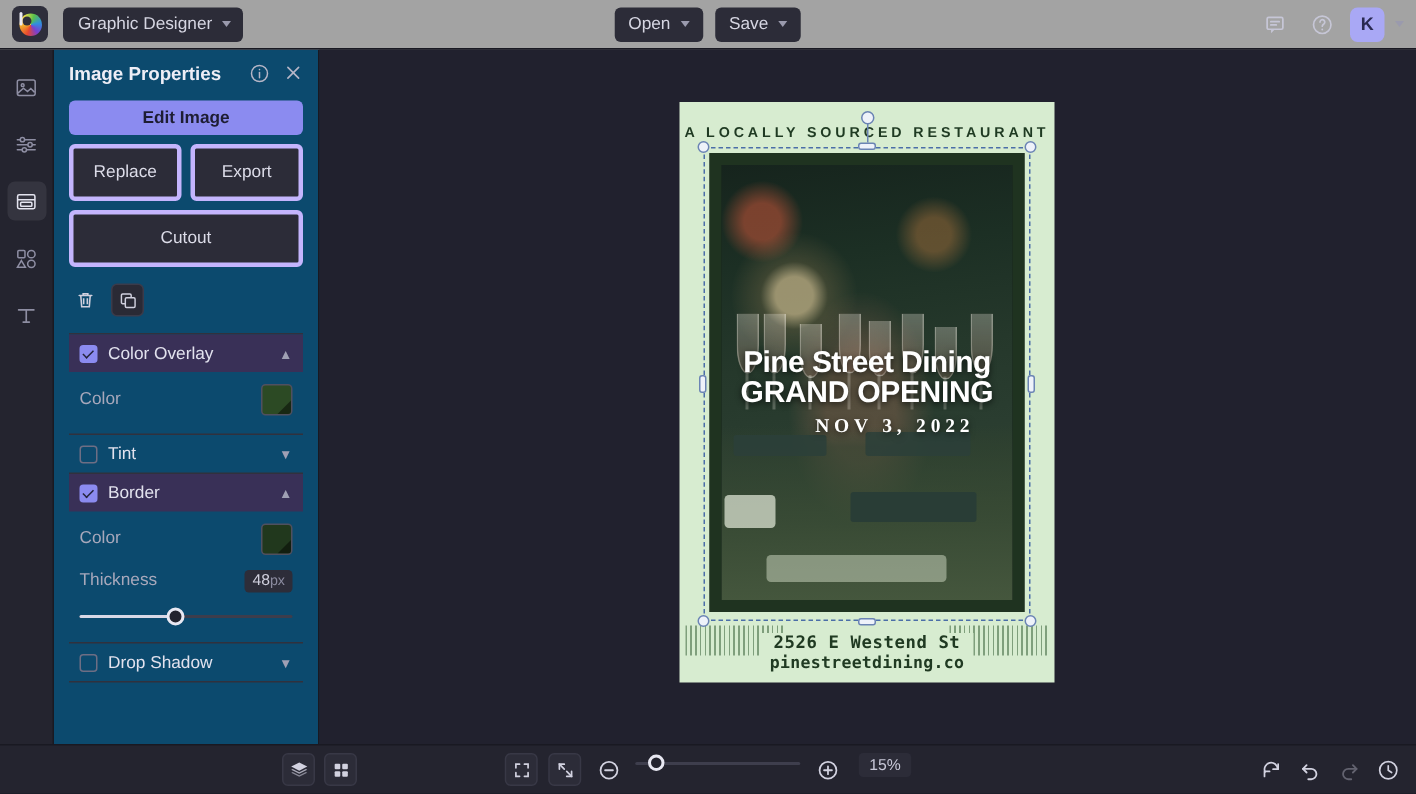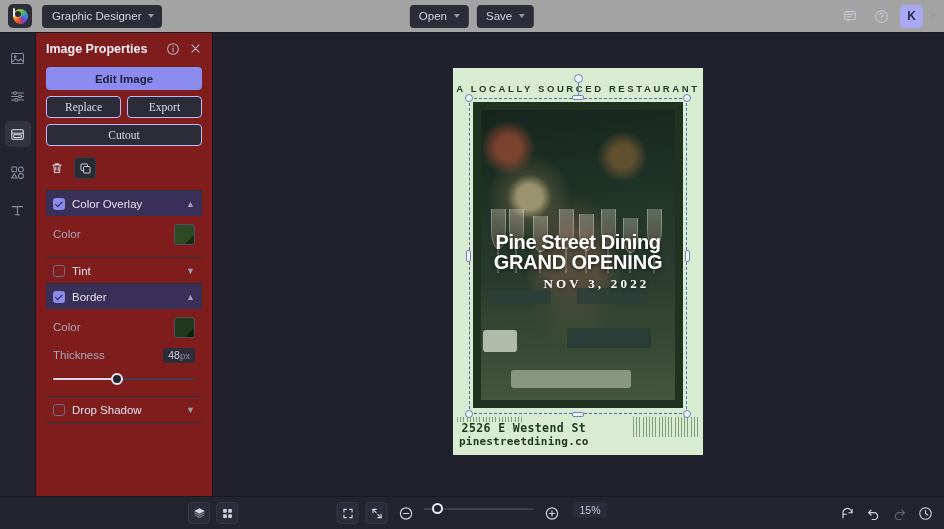--- a/index.html
+++ b/index.html
@@ -91,21 +91,21 @@
   .rail-item {
     width: 26px; height: 26px; border-radius: 5px;
     display: flex; align-items: center; justify-content: center;
     cursor: pointer; color: #8e8ea3;
   }
   .rail-item.active { background: #34343f; color: #e4e4ef; }
 
   
   .panel {
     width: 177px; min-width: 177px;
-    background: #7f1d1d;
+    background: #0c4a6e;
     border-right: 1px solid #191922;
     display: flex; flex-direction: column;
     overflow: hidden;
   }
   .panel-head {
     height: 31px; display: flex; align-items: center;
     padding: 0 8px 0 10px; gap: 4px;
   }
   .panel-title { font-size: 12.5px; font-weight: bold; color: #eeeef6; flex: 1; }
   .panel-ico { width: 18px; height: 18px; display: flex; align-items: center; justify-content: center; cursor: pointer; color: #b6b6c7; }
@@ -113,24 +113,24 @@
 
   .btn-primary {
     width: 100%; height: 23px; margin-top: 3px;
     background: #8b8bf0; border: none; border-radius: 4px;
     color: #1e1e34; font-size: 11.5px; font-weight: bold;
     font-family: "Liberation Sans", sans-serif;
     cursor: pointer;
   }
   .btn-row { display: flex; gap: 6px; margin-top: 6px; }
   .btn-sec {
-    flex: 1; height: 22px;
-    background: #2c2c38; border: 1px solid #c4b5fd; border-radius: 4px;
+    flex: 1; height: 38px;
+    background: #2c2c38; border: 3px solid #c4b5fd; border-radius: 4px;
     color: #dcdce8; font-size: 11.5px;
-    font-family: Liberation Serif, serif;
+    font-family: Liberation Sans, sans-serif;
     cursor: pointer;
   }
 
   .opts-row { display: flex; align-items: center; gap: 6px; margin-top: 11px; }
   .opt-ico {
     width: 22px; height: 22px; border-radius: 4px;
     display: flex; align-items: center; justify-content: center;
     color: #d0d0de; cursor: pointer;
   }
   .opt-ico.boxed { border: 1px solid #3b3b4a; background: #2a2a35; }
@@ -272,21 +272,21 @@
     font-size: 20px; font-weight: bold; line-height: 1.04;
     letter-spacing: -0.2px;
   }
   .t-date {
     margin-top: 3px;
     font-family: Liberation Serif, serif;
     font-size: 13px; font-weight: bold; letter-spacing: 3.2px; margin-left: 37px;
   }
   .footer-wrap {
     width: 100%; margin-top: 7px; position: relative;
-    display: flex; align-items: center; 
+    display: flex; align-items: center; justify-content: center;
     height: 40px;
   }
   .ticks {
     position: absolute; top: 2px; height: 20px; width: 66px;
     background: repeating-linear-gradient(90deg, #7f9f7c 0 1px, transparent 1px 3.2px);
   }
   .ticks.l { left: 4px; }
   .ticks.r { right: 4px; }
   .footer-text {
     position: relative; z-index: 2; text-align: center;

